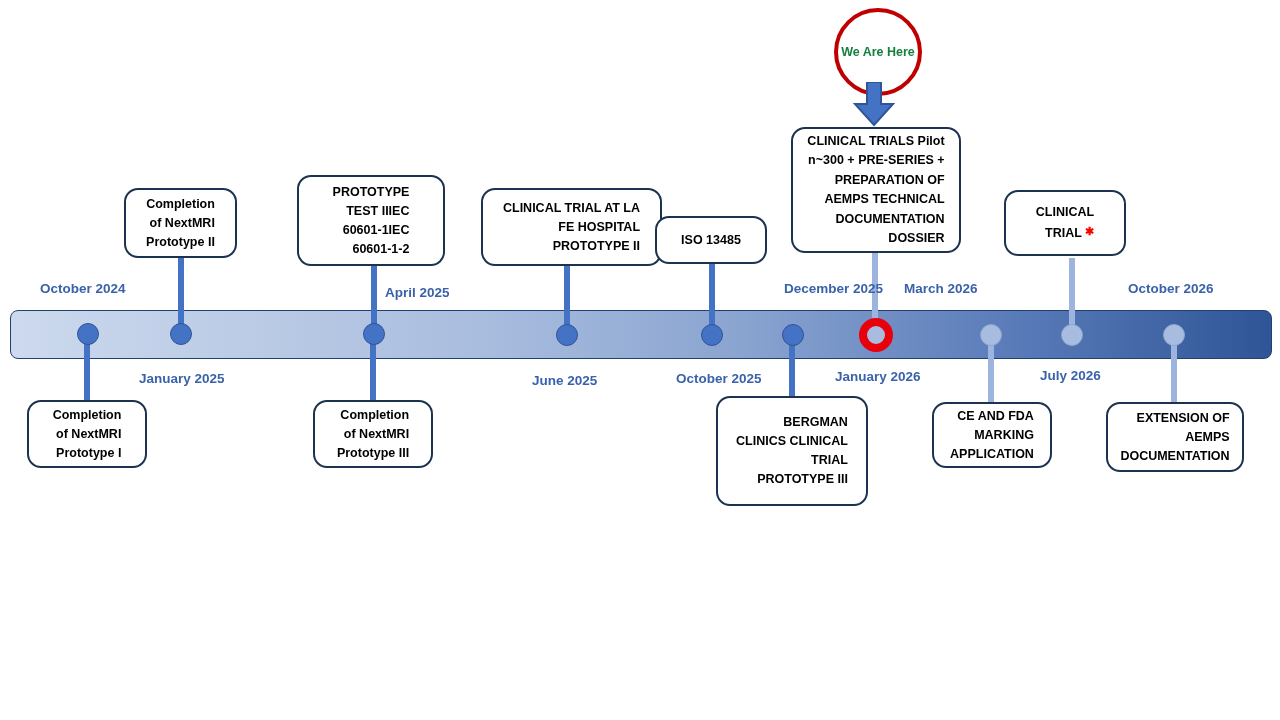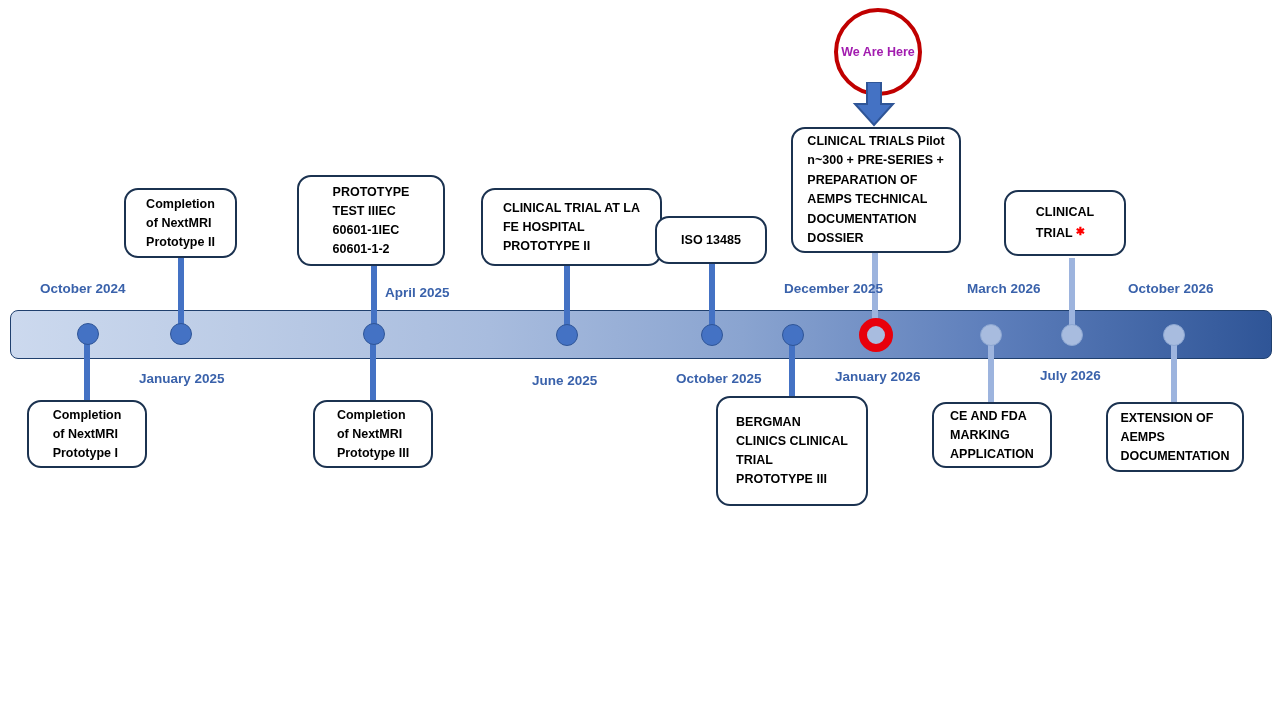--- a/index.html
+++ b/index.html
@@ -69,21 +69,21 @@
   
   .box {
     position: absolute;
     box-sizing: border-box;
     background: #ffffff;
     border: 2px solid #1b3250;
     border-radius: 14px;
     display: flex;
     align-items: center;
     justify-content: center;
-    text-align: left;
+    text-align: right;
     color: #000000;
     font-weight: bold;
     font-size: 12.5px;
     line-height: 19px;
     padding: 20px 8px;
   }
   .box.big {
     font-size: 12.5px;
     line-height: 19.5px;
   }
@@ -107,21 +107,21 @@
     border-radius: 50%;
     border: 4px solid #c00000;
     background: #ffffff;
     display: flex;
     align-items: center;
     justify-content: center;
     text-align: center;
     font-weight: bold;
     font-size: 12.5px;
     line-height: 17px;
-    color: #a21caf;
+    color: #15803d;
   }
   .here-arrow {
     position: absolute;
     left: 849px;
     top: 82px;
     width: 50px;
     height: 45px;
   }
 
   .red-star {
@@ -157,21 +157,21 @@
   <div class="marker" style="left:701px; top:324px;"></div>
   <div class="marker" style="left:782px; top:324px;"></div>
   <div class="marker here" style="left:859px; top:318px;"></div>
   <div class="marker light" style="left:980px; top:324px;"></div>
   <div class="marker light" style="left:1061px; top:324px;"></div>
   <div class="marker light" style="left:1163px; top:324px;"></div>
 
   <div class="date" style="left:40px; top:281px;">October 2024</div>
   <div class="date" style="left:385px; top:285px;">April 2025</div>
   <div class="date" style="left:744px; top:281px;padding-left:40px;">December 2025</div>
-  <div class="date" style="left:960px; top:281px;padding-left:7px;">March 2026</div>
+  <div class="date" style="left:897px; top:281px;padding-left:7px;">March 2026</div>
   <div class="date" style="left:1128px; top:281px;">October 2026</div>
 
   <div class="date" style="left:139px; top:371px;">January 2025</div>
   <div class="date" style="left:532px; top:373px;">June 2025</div>
   <div class="date" style="left:676px; top:371px;">October 2025</div>
   <div class="date" style="left:835px; top:369px;">January 2026</div>
   <div class="date" style="left:1040px; top:368px;">July 2026</div>
 
   <div class="box" style="left:124px; top:188px; width:113px; height:70px;">
     <span>

